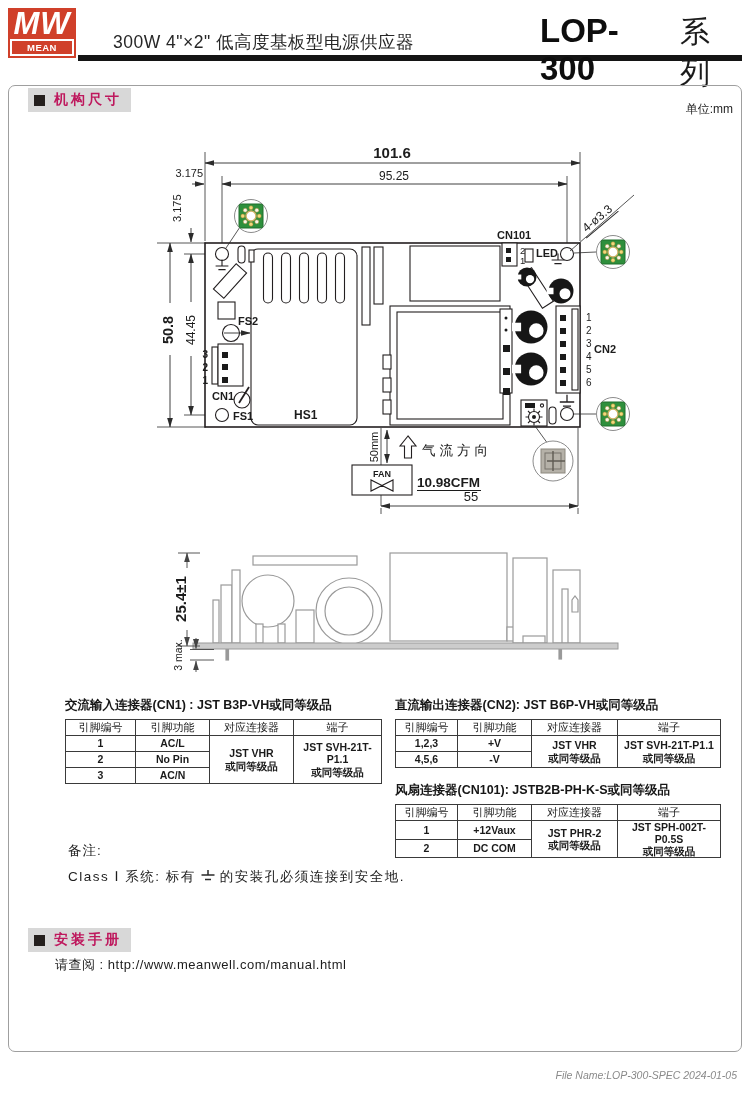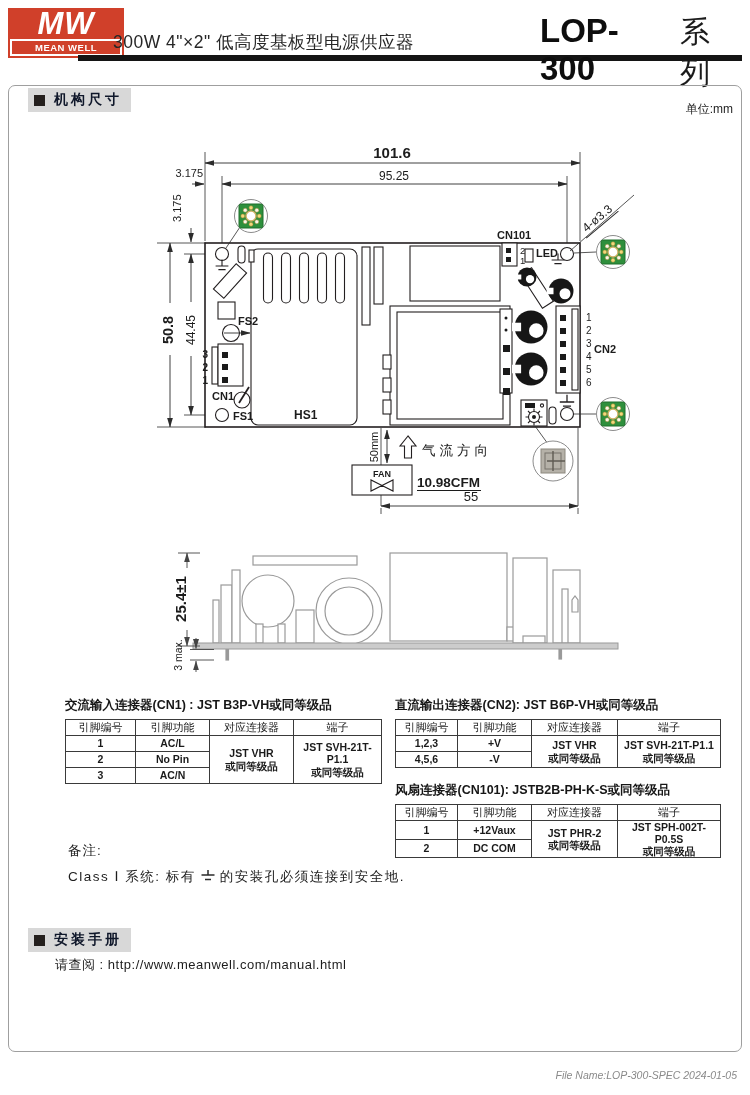--- a/index.html
+++ b/index.html
@@ -1,39 +1,39 @@
 <!DOCTYPE html>
 <html><head>
 <meta charset="utf-8">
 <style>
   html,body{margin:0;padding:0;background:#fff;}
   #page{position:relative;width:750px;height:1095px;background:#fff;overflow:hidden;
         font-family:"Liberation Sans",sans-serif;color:#1d1d1d;}
   .abs{position:absolute;}
 
   
-  .logo{left:8px;top:8px;width:68px;height:50px;background:#d0402a;padding-left:48px;}
+  .logo{left:8px;top:8px;width:68px;height:50px;background:#d0402a;}
   .logo-mw{position:absolute;top:-2px;left:0;width:100%;text-align:center;
            font-style:italic;font-weight:bold;font-size:31px;color:#fff;letter-spacing:1px;}
   .logo-band{position:absolute;left:2px;right:2px;bottom:2px;height:13px;border:2px solid #fff;
              background:#d0402a;color:#fff;font-weight:bold;font-size:9.5px;line-height:13px;
              text-align:center;letter-spacing:.5px;margin-top:8px;}
   .doc-title{left:113px;top:30px;font-size:17.5px;color:#272727;letter-spacing:.5px;}
   .hdr-bar{left:78px;top:55px;width:664px;height:6px;background:#141414;}
   .series{left:540px;top:12px;display:flex;align-items:baseline;justify-content:center;}
   .series-model{font-size:33px;font-weight:bold;color:#0e0e0e;letter-spacing:0;}
   .series-suffix{font-size:30px;font-weight:400;color:#1b1b1b;letter-spacing:6px;margin-left:10px;}
 
   
   .page-box{left:8px;top:85px;width:732px;height:965px;border:1px solid #9f9f9f;border-radius:7px;}
 
   
   .sec-hd{display:inline-flex;align-items:center;background:#d8d8d8;padding:3px 9px 3px 6px;}
   .sec-sq{width:11px;height:11px;background:#241f1d;margin-right:9px;}
-  .sec-lb{font-size:14px;font-weight:bold;letter-spacing:3px;color:#0f172a;}
+  .sec-lb{font-size:14px;font-weight:bold;letter-spacing:3px;color:#be185d;}
   .unit-note{right:17px;top:101px;font-size:12px;color:#1f1f1f;}
 
   
   svg text{font-family:"Liberation Sans",sans-serif;fill:#1c1c1c;}
   .dimline{stroke:#2b2b2b;stroke-width:.9;fill:none;}
   .ext{stroke:#2b2b2b;stroke-width:.8;fill:none;}
   .comp{stroke:#231f20;stroke-width:1.1;fill:#fff;}
   .grey{stroke:#9a9a9a;stroke-width:1.2;fill:#fff;}
 
   

